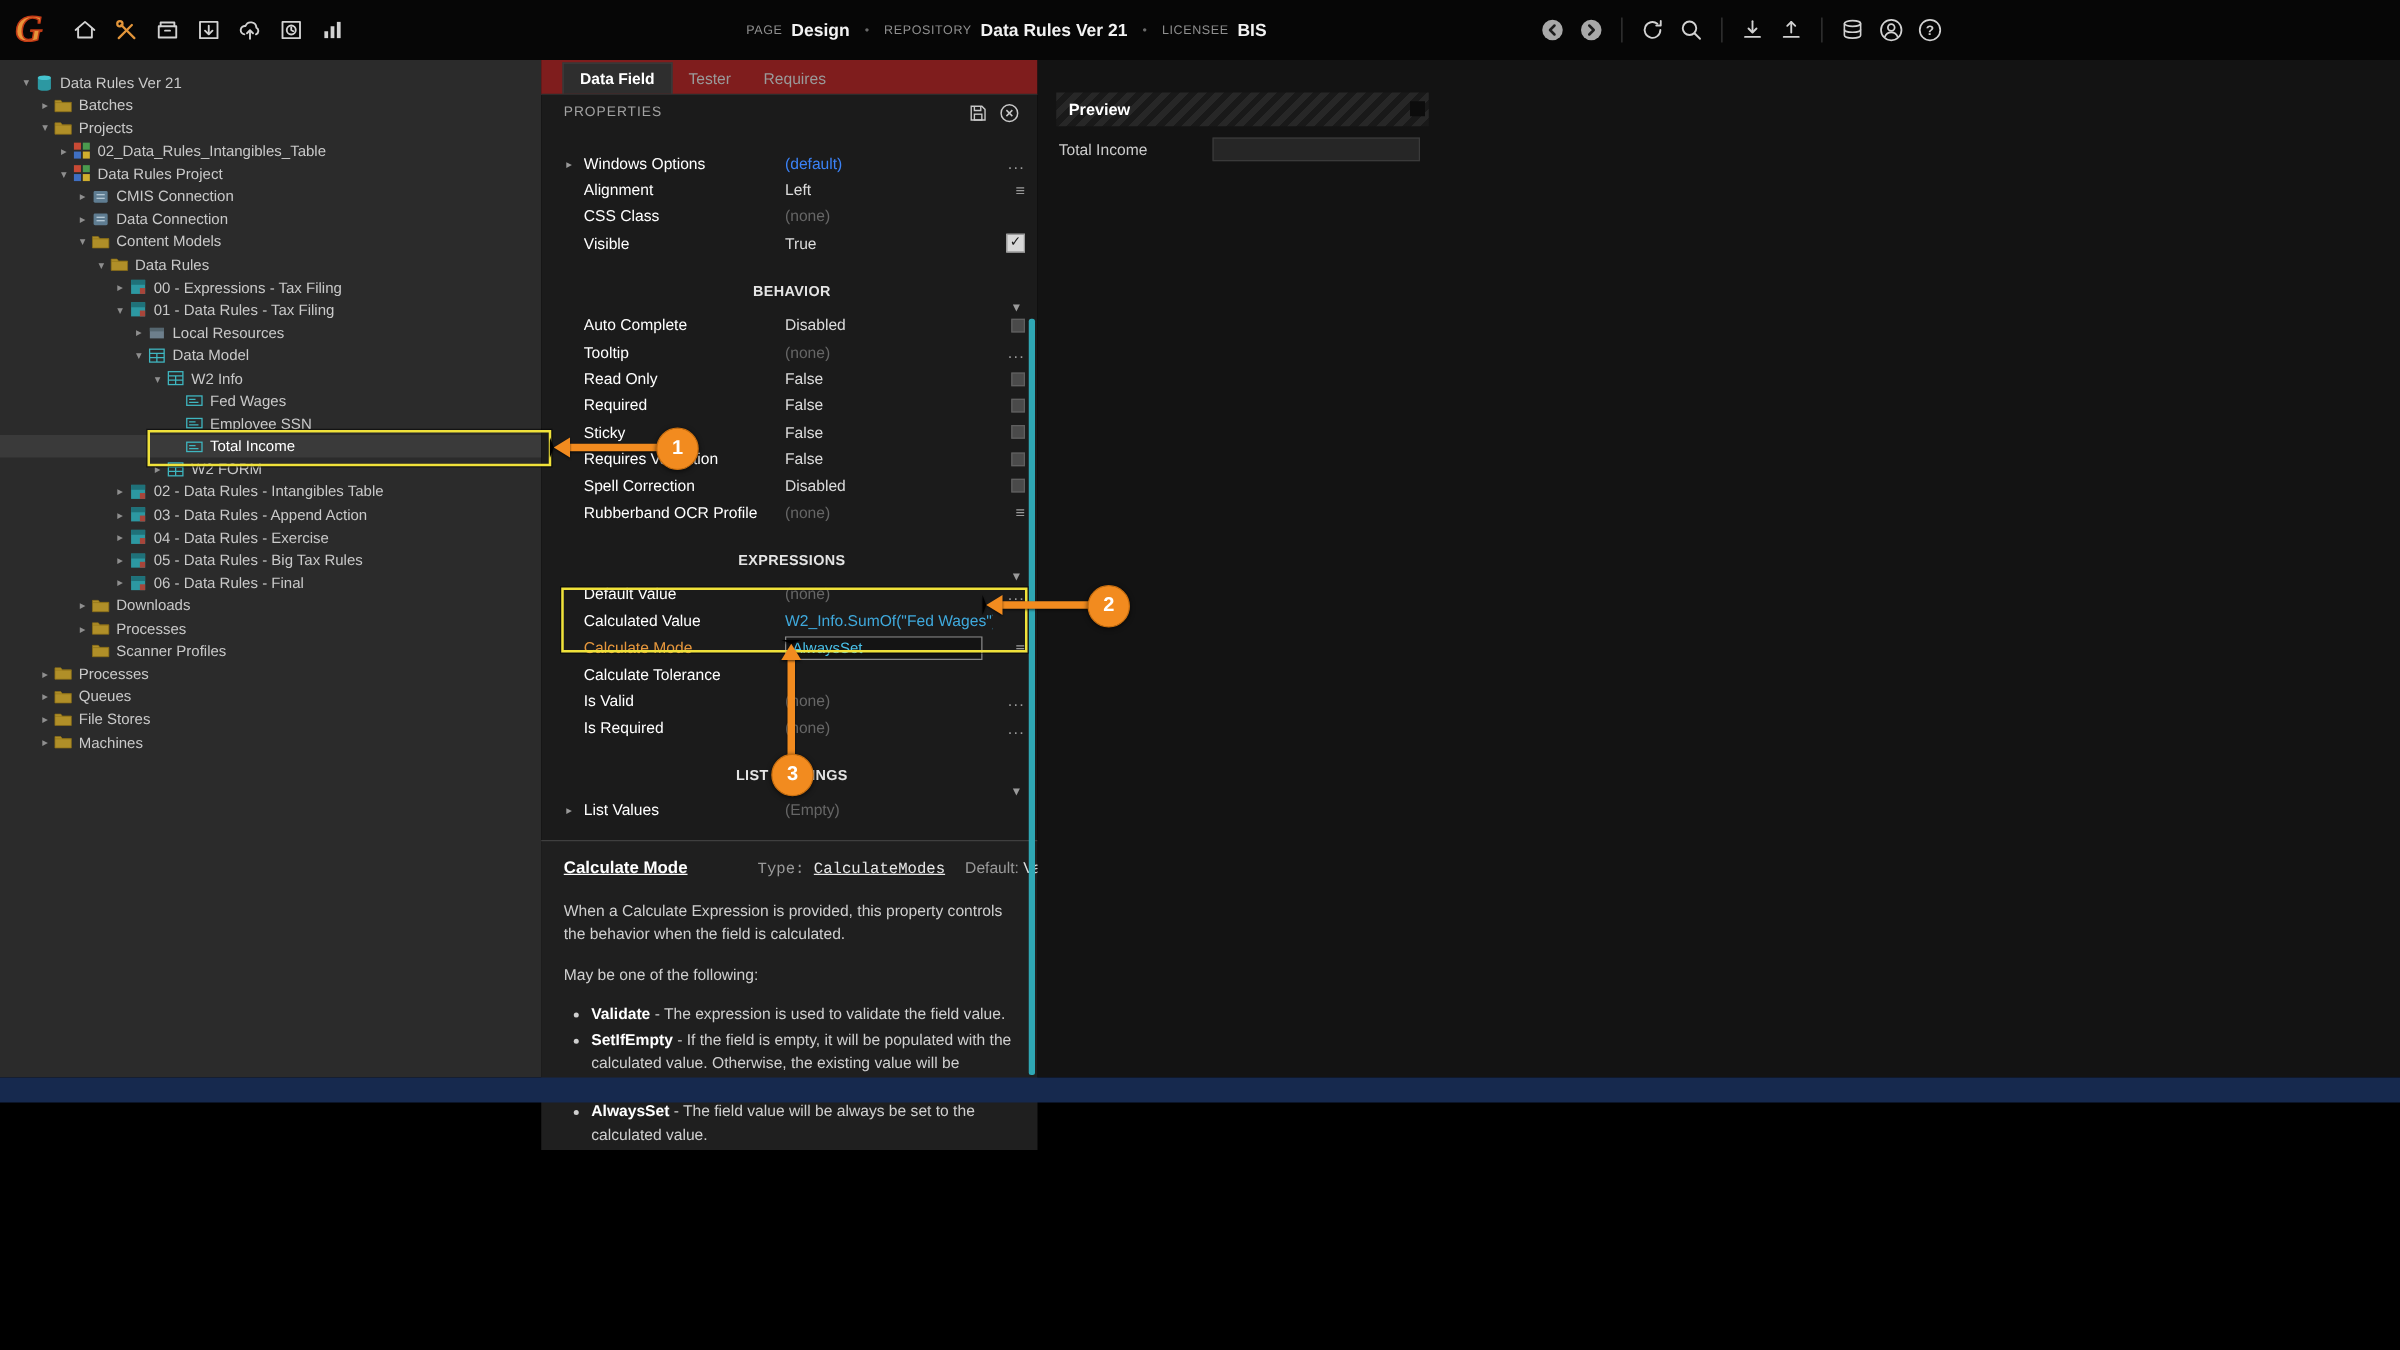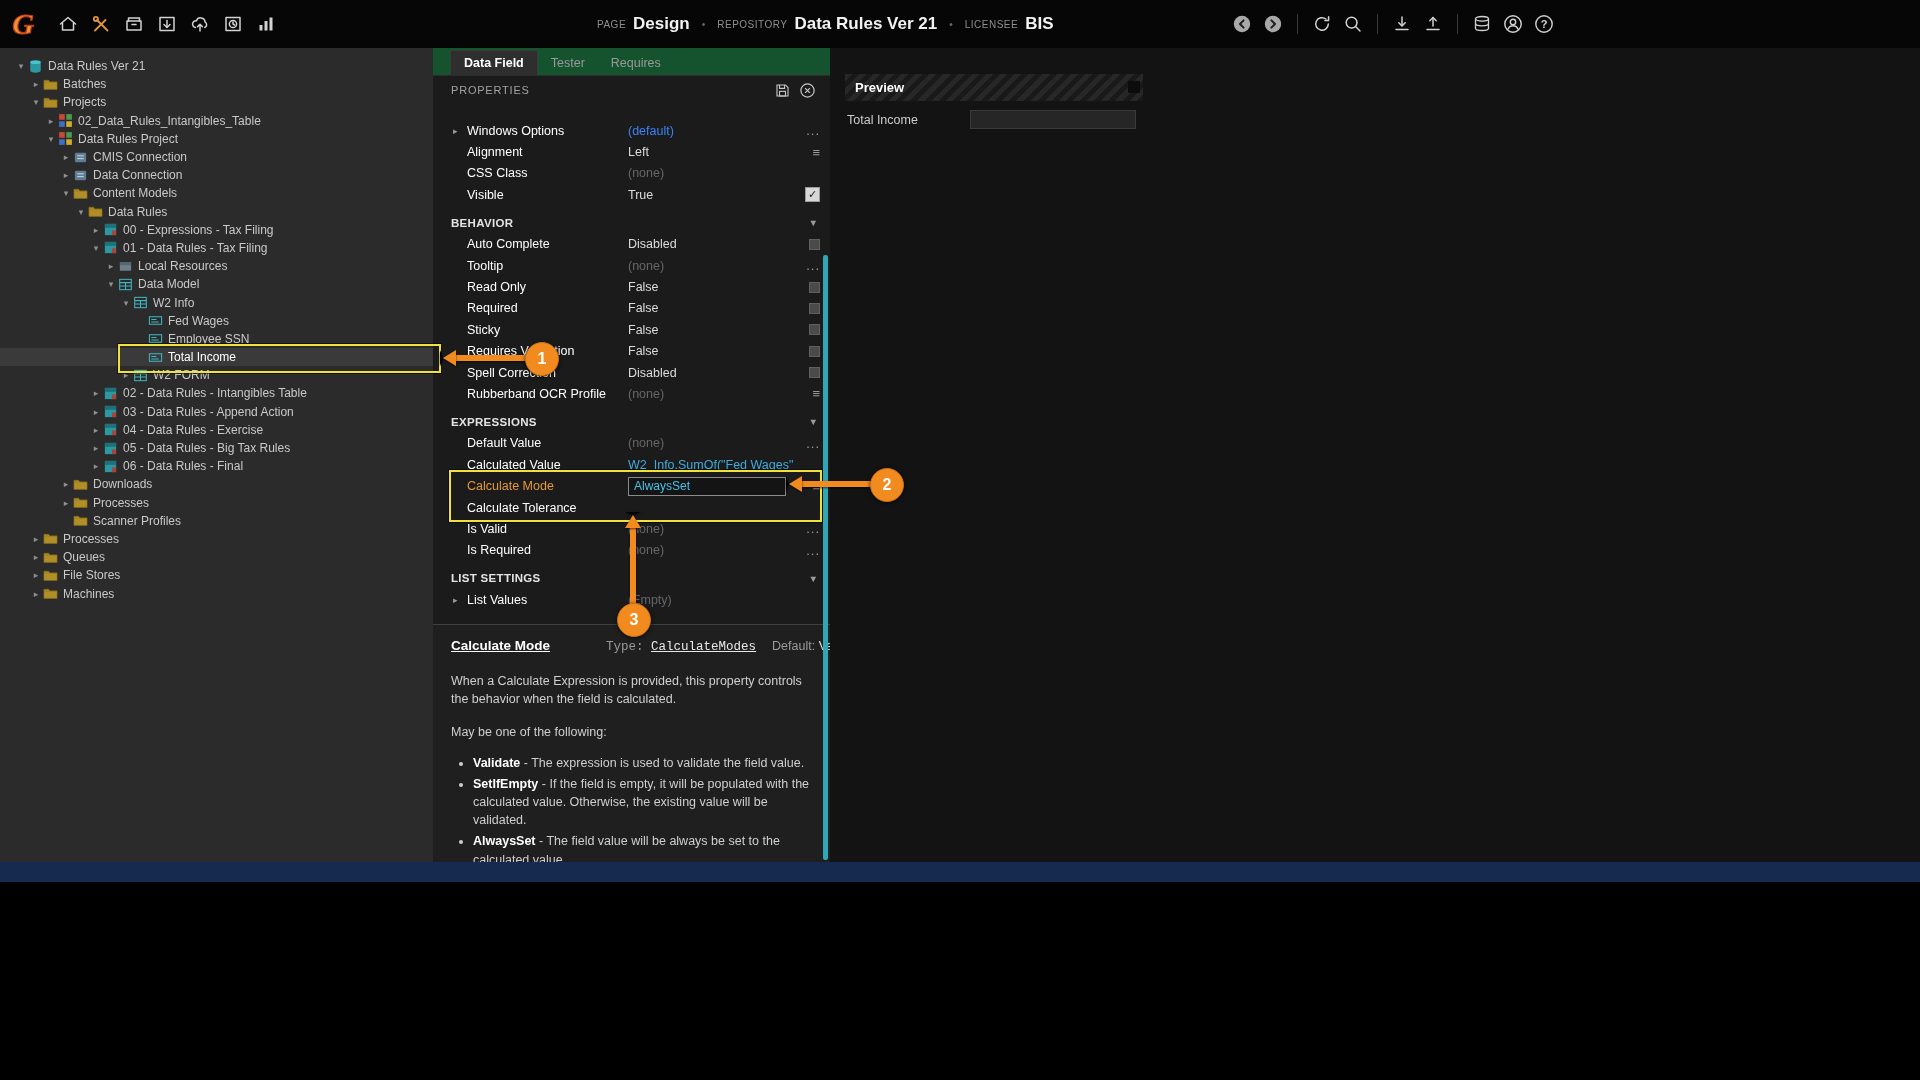--- a/index.html
+++ b/index.html
@@ -7,37 +7,37 @@
   .app{position:relative;width:1920px;height:1080px;background:#000;overflow:hidden;}
 
   
   .topbar{position:absolute;left:0;top:0;width:1920px;height:48px;background:#060606;display:flex;align-items:center;}
   .logo{width:46px;text-align:center;font-family:"Liberation Serif", serif;font-size:30px;font-weight:bold;font-style:italic;color:#e8953a;-webkit-text-stroke:1.2px #c23a16;cursor:pointer;}
   .tb-icons{display:flex;align-items:center;gap:9px;margin-left:10px;}
   .tb-btn{width:24px;height:24px;display:flex;align-items:center;justify-content:center;cursor:pointer;}
   .tb-btn svg{display:block;}
   .tb-center{position:absolute;left:597px;top:0;height:48px;display:flex;align-items:center;gap:7px;white-space:nowrap;}
   .tb-small{font-size:10px;color:#8f8f8f;letter-spacing:.5px;}
-  .tb-strong{font-size:17px;font-weight:bold;color:#f2f2f2;}
+  .tb-strong{font-size:14px;font-weight:bold;color:#f2f2f2;}
   .tb-dot{color:#6a6a6a;font-size:10px;margin:0 5px;}
   .tb-right{position:absolute;right:364px;top:0;height:48px;display:flex;align-items:center;gap:7px;}
   .tb-div{width:1px;height:20px;background:#3a3a3a;margin:0 5px;}
 
   
   .tree-panel{position:absolute;left:0;top:48px;width:433px;height:814px;background:#2b2b2b;overflow:hidden;padding-top:9px;box-sizing:border-box;}
   .tree-row{height:18.2px;display:flex;align-items:center;font-size:12px;color:#c9c9c9;white-space:nowrap;cursor:default;}
   .tree-row.selected{background:#3a3a3a;color:#ffffff;}
   .tree-exp{width:14px;font-size:9px;color:#8f8f8f;text-align:center;flex-shrink:0;}
   .tree-ico{width:15px;height:15px;margin-right:5px;display:inline-flex;flex-shrink:0;}
   .tree-ico svg{display:block;}
   .tree-label{padding-right:6px;}
 
   
   .props-panel{position:absolute;left:433px;top:48px;width:397px;height:814px;background:#1b1b1b;display:flex;flex-direction:column;box-sizing:border-box;}
-  .tabbar{height:27px;display:flex;align-items:flex-end;padding-left:17px;border-bottom:1px solid #2c2c2c;background:#14532d;flex-shrink:0;}
+  .tabbar{height:27px;display:flex;align-items:flex-end;padding-left:17px;border-bottom:1px solid #2c2c2c;background:#7f1d1d;flex-shrink:0;}
   .tab{padding:5px 13px;font-size:12.5px;color:#9a9a9a;cursor:pointer;}
   .tab.active{background:#2e2e2e;color:#ffffff;font-weight:bold;border:1px solid #3c3c3c;border-bottom:none;}
   .props-header{height:28px;display:flex;align-items:center;padding:0 14px 0 18px;flex-shrink:0;}
   .props-header .ph-label{font-size:11px;color:#a2a2a2;letter-spacing:.8px;}
   .ph-icons{margin-left:auto;display:flex;gap:7px;}
   .ph-btn{width:18px;height:18px;display:flex;align-items:center;justify-content:center;cursor:pointer;}
   .prop-rows{padding-top:16px;flex-shrink:0;}
   .prow{height:21.4px;display:flex;align-items:center;padding:0 10px 0 20px;font-size:12.5px;}
   .prow .exp{width:14px;font-size:9px;color:#9a9a9a;flex-shrink:0;}
   .plabel{width:161px;color:#ffffff;flex-shrink:0;white-space:nowrap;overflow:hidden;}
@@ -45,21 +45,21 @@
   .pvalue{flex:1;color:#dcdcdc;white-space:nowrap;overflow:hidden;}
   .pvalue.muted{color:#666666;}
   .pvalue.default{color:#3b82f6;}
   .pvalue.blue{color:#3fa9dc;}
   .pctrl{width:26px;display:flex;justify-content:flex-end;align-items:center;color:#9a9a9a;flex-shrink:0;}
   .ctrl-ellipsis{font-size:13px;color:#9a9a9a;cursor:pointer;letter-spacing:1px;}
   .ctrl-menu{font-size:13px;color:#9a9a9a;cursor:pointer;}
   .ctrl-check{width:13px;height:13px;background:#d8d8d8;color:#1a1a1a;font-size:11px;line-height:13px;text-align:center;border:1px solid #9a9a9a;cursor:pointer;}
   .ctrl-square{width:9px;height:9px;background:#4a4a4a;border:1px solid #5f5f5f;cursor:pointer;}
   .pinput{width:146px;height:15px;background:#141414;border:1px solid #8a8a8a;color:#49c0e8;font-size:12px;padding:1px 5px;font-family:"Liberation Sans", sans-serif;outline:none;}
-  .psection{height:22px;margin-top:6px;display:flex;align-items:center;padding:0 14px 0 18px;font-size:11.5px;font-weight:bold;color:#e4e4e4;letter-spacing:.3px;}
+  .psection{height:22px;margin-top:22px;display:flex;align-items:center;padding:0 14px 0 18px;font-size:11.5px;font-weight:bold;color:#e4e4e4;letter-spacing:.3px;flex-direction:column;}
   .psection .chev{margin-left:auto;color:#9a9a9a;font-size:10px;cursor:pointer;}
 
   
   .help{flex:1;margin-top:14px;background:#1f1f1f;border-top:1px solid #3f3f3f;padding:11px 20px 0 18px;box-sizing:border-box;color:#cfcfcf;font-size:12.5px;line-height:1.45;}
   .help-titlerow{display:flex;align-items:baseline;margin-bottom:15px;white-space:nowrap;}
   .help-title{font-size:13.5px;font-weight:bold;color:#ffffff;text-decoration:underline;}
   .help-meta{margin-left:56px;color:#9a9a9a;font-family:Liberation Mono, monospace;}
   .help-meta .lnk{color:#e8e8e8;text-decoration:underline;cursor:pointer;}
   .help-meta2{margin-left:16px;color:#9a9a9a;}
   .help-meta2 .val{color:#e0e0e0;}

